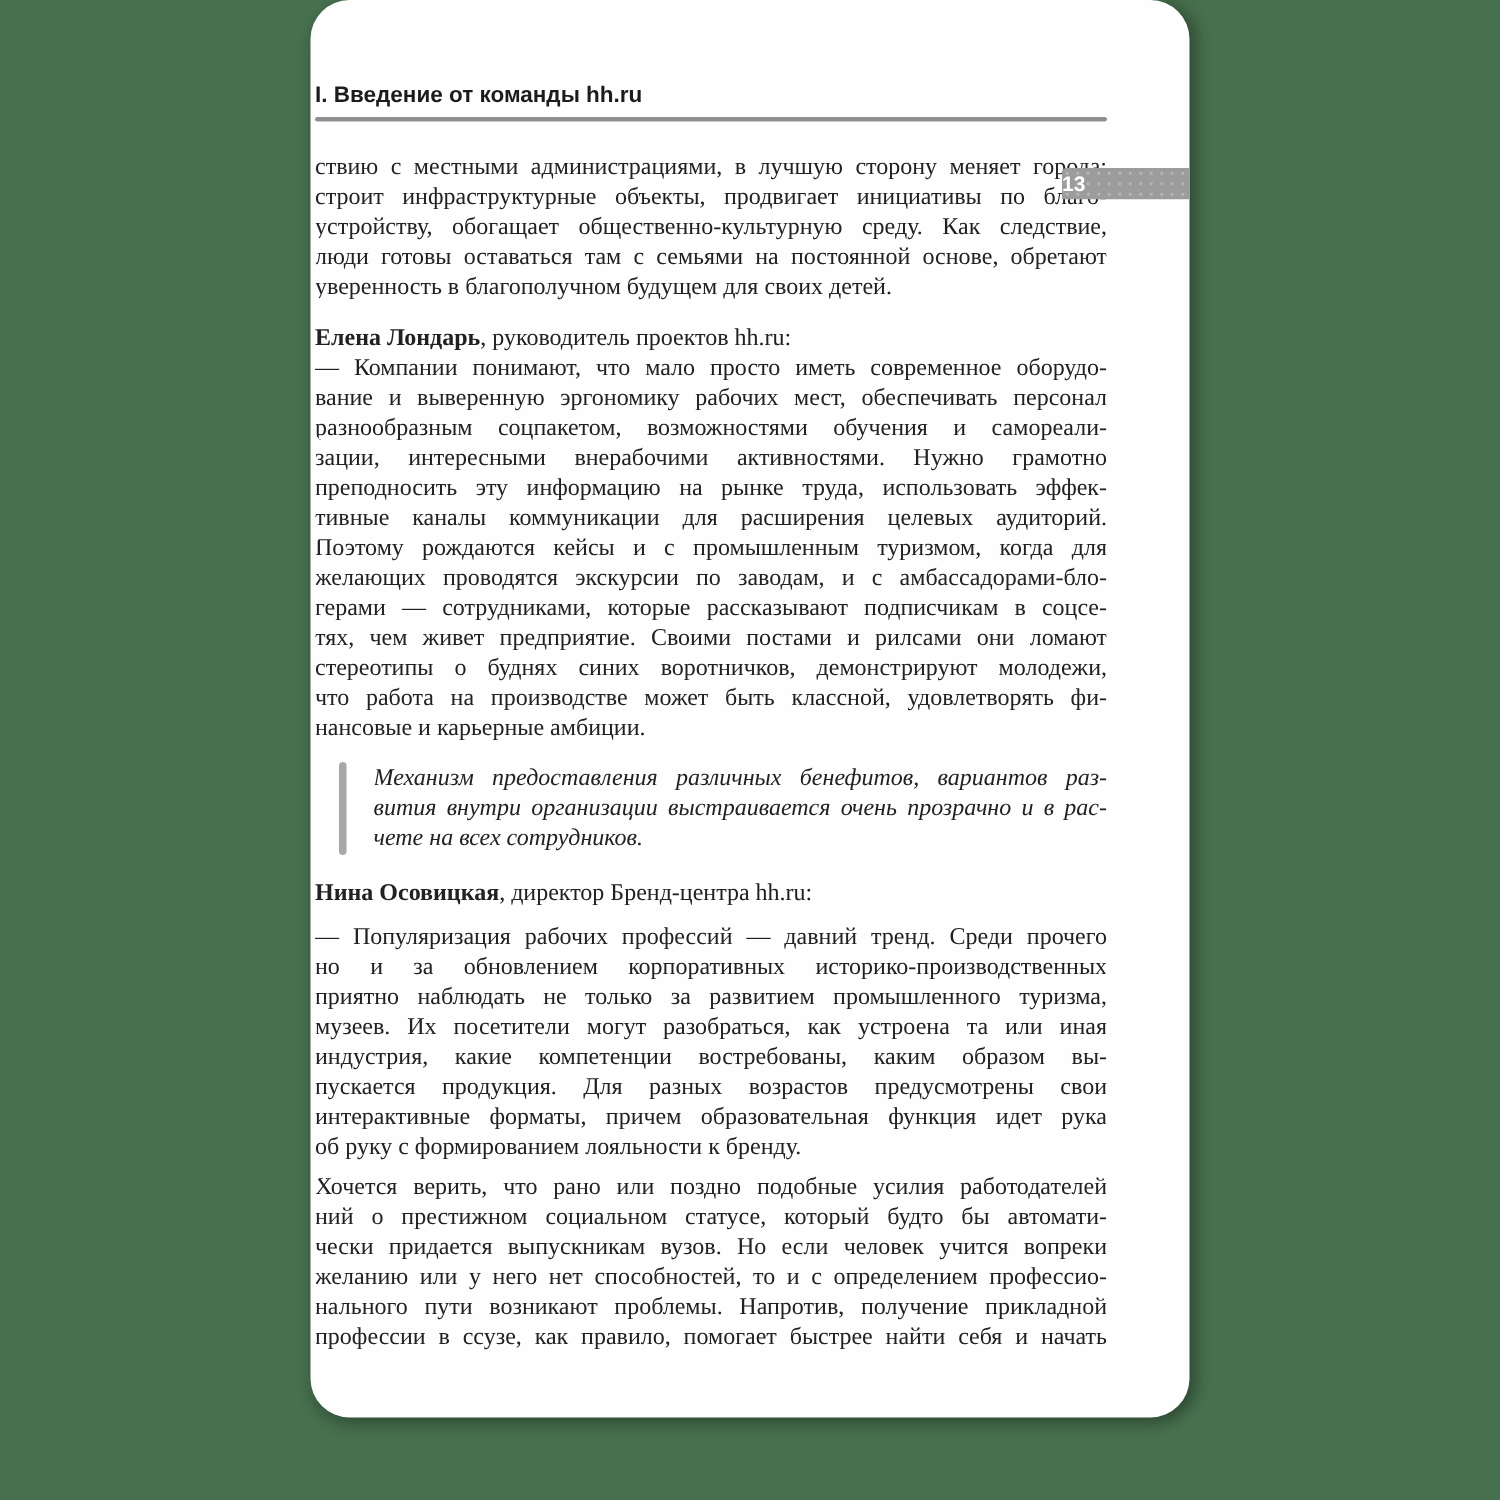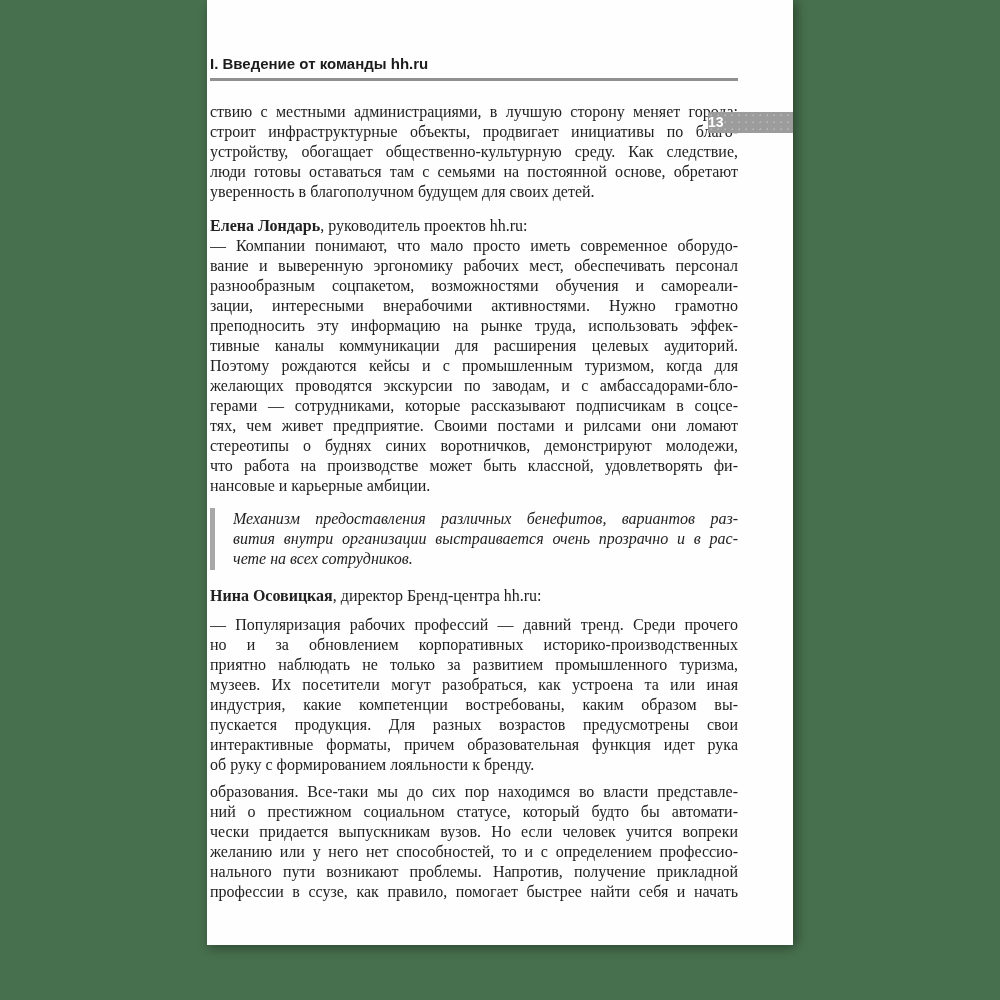--- a/index.html
+++ b/index.html
@@ -4,21 +4,21 @@
 <style>
   :root{
     --bg-green:#47704e;
     --page-bg:#fefefe;
     --text:#212121;
     --rule:#8f9091;
     --tab-bg:#9c9c9c;
     --tab-text:#ffffff;
     --quote-bar:#a7a7a7;
   }
-  *{margin:0;padding:0;box-sizing:border-box;}
+  *{margin:0;padding:0;box-sizing:border-box;border-radius:26px;}
   html,body{width:1000px;height:1000px;overflow:hidden;}
   body{background:var(--bg-green);font-family:"Liberation Serif",serif;}
   .stage{position:relative;width:1000px;height:1000px;background:var(--bg-green);}
   .book-page{
     position:absolute;left:207px;top:0;width:586px;height:945px;
     background:var(--page-bg);
     box-shadow:6px 0 9px rgba(0,0,0,0.22), 0 6px 9px rgba(0,0,0,0.18);
     overflow:hidden;
   }
   .page-inner{position:relative;width:100%;height:100%;padding:0 55px 0 3px;}
@@ -42,21 +42,21 @@
   .para{color:var(--text);font-size:16px;}
   .tline{
     line-height:20px;white-space:nowrap;overflow:hidden;
     text-align:justify;text-align-last:justify;
   }
   .tline-last{text-align-last:left;}
   .para-1{margin-top:21px;}
   .speaker{margin-top:14px;font-size:16px;line-height:20px;color:var(--text);}
   .speaker-name{font-weight:bold;}
   .para-2{margin-top:0;}
-  .quote{position:relative;margin-top:13px;padding-left:23px;font-style:italic;color:var(--text);font-size:16px;}
+  .quote{position:relative;margin-top:13px;padding-left:23px;font-style:italic;color:var(--text);font-size:16px;margin-left:16px;}
   .quote-bar{position:absolute;left:0;top:-1px;bottom:-1px;width:5px;background:var(--quote-bar);}
   .speaker-2{margin-top:17px;}
   .para-3{margin-top:9px;}
   .para-4{margin-top:7px;}
 </style>
 </head>
 <body>
 
 <div class="stage">
   <div class="book-page">
@@ -111,21 +111,21 @@
           <div class="tline">но и за обновлением корпоративных историко-производственных</div>
           <div class="tline">приятно наблюдать не только за развитием промышленного туризма,</div>
           <div class="tline">музеев. Их посетители могут разобраться, как устроена та или иная</div>
           <div class="tline">индустрия, какие компетенции востребованы, каким образом вы-</div>
           <div class="tline">пускается продукция. Для разных возрастов предусмотрены свои</div>
           <div class="tline">интерактивные форматы, причем образовательная функция идет рука</div>
           <div class="tline tline-last">об руку с формированием лояльности к бренду.</div>
         </div>
 
       <div class="para para-4">
-          <div class="tline">образования. Все-таки мы до сих пор находимся во власти представле-</div>
+          <div class="tline">Хочется верить, что рано или поздно подобные усилия работодателей</div>
           <div class="tline">ний о престижном социальном статусе, который будто бы автомати-</div>
           <div class="tline">чески придается выпускникам вузов. Но если человек учится вопреки</div>
           <div class="tline">желанию или у него нет способностей, то и с определением профессио-</div>
           <div class="tline">нального пути возникают проблемы. Напротив, получение прикладной</div>
           <div class="tline">профессии в ссузе, как правило, помогает быстрее найти себя и начать</div>
         </div>
 
     </div>
   </div>
 </div>

